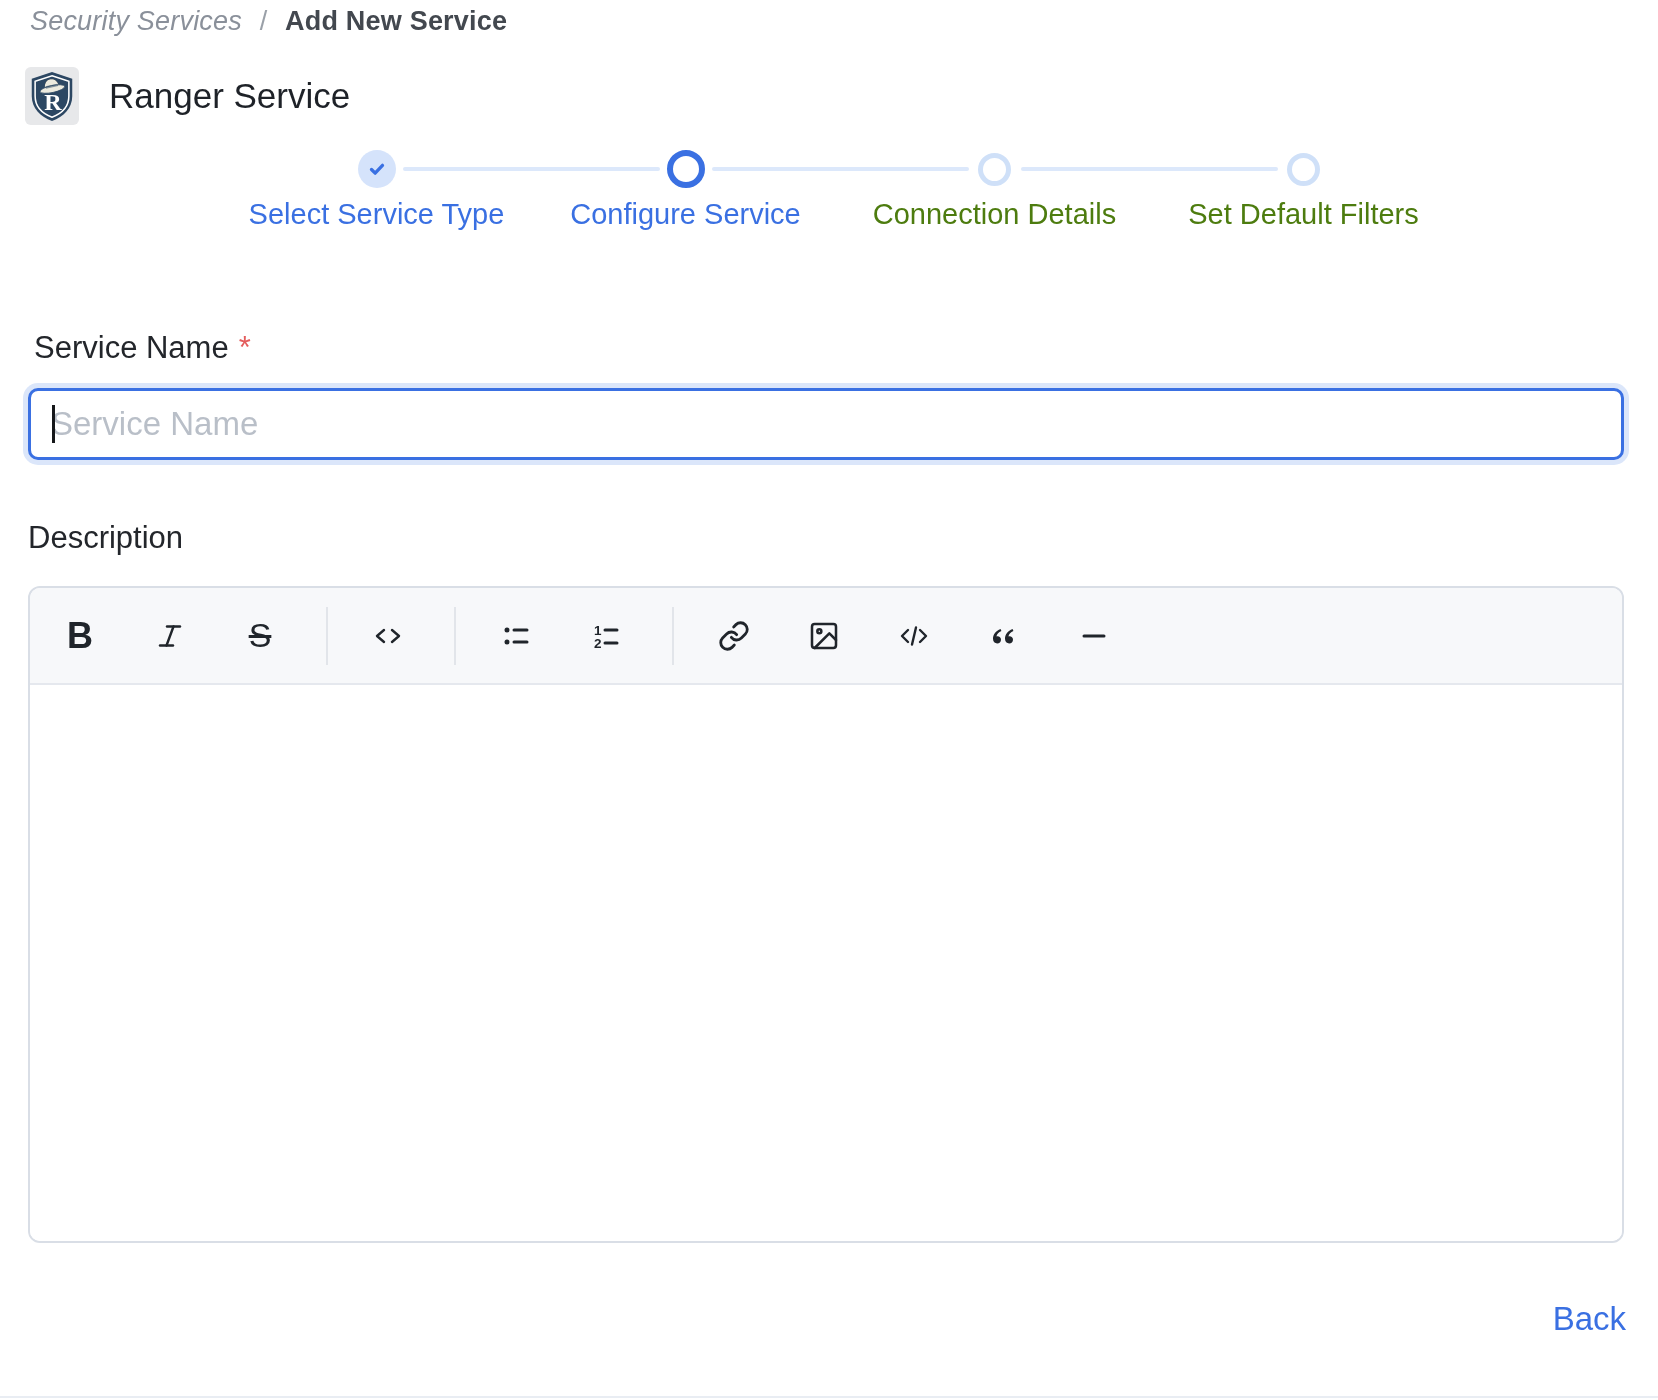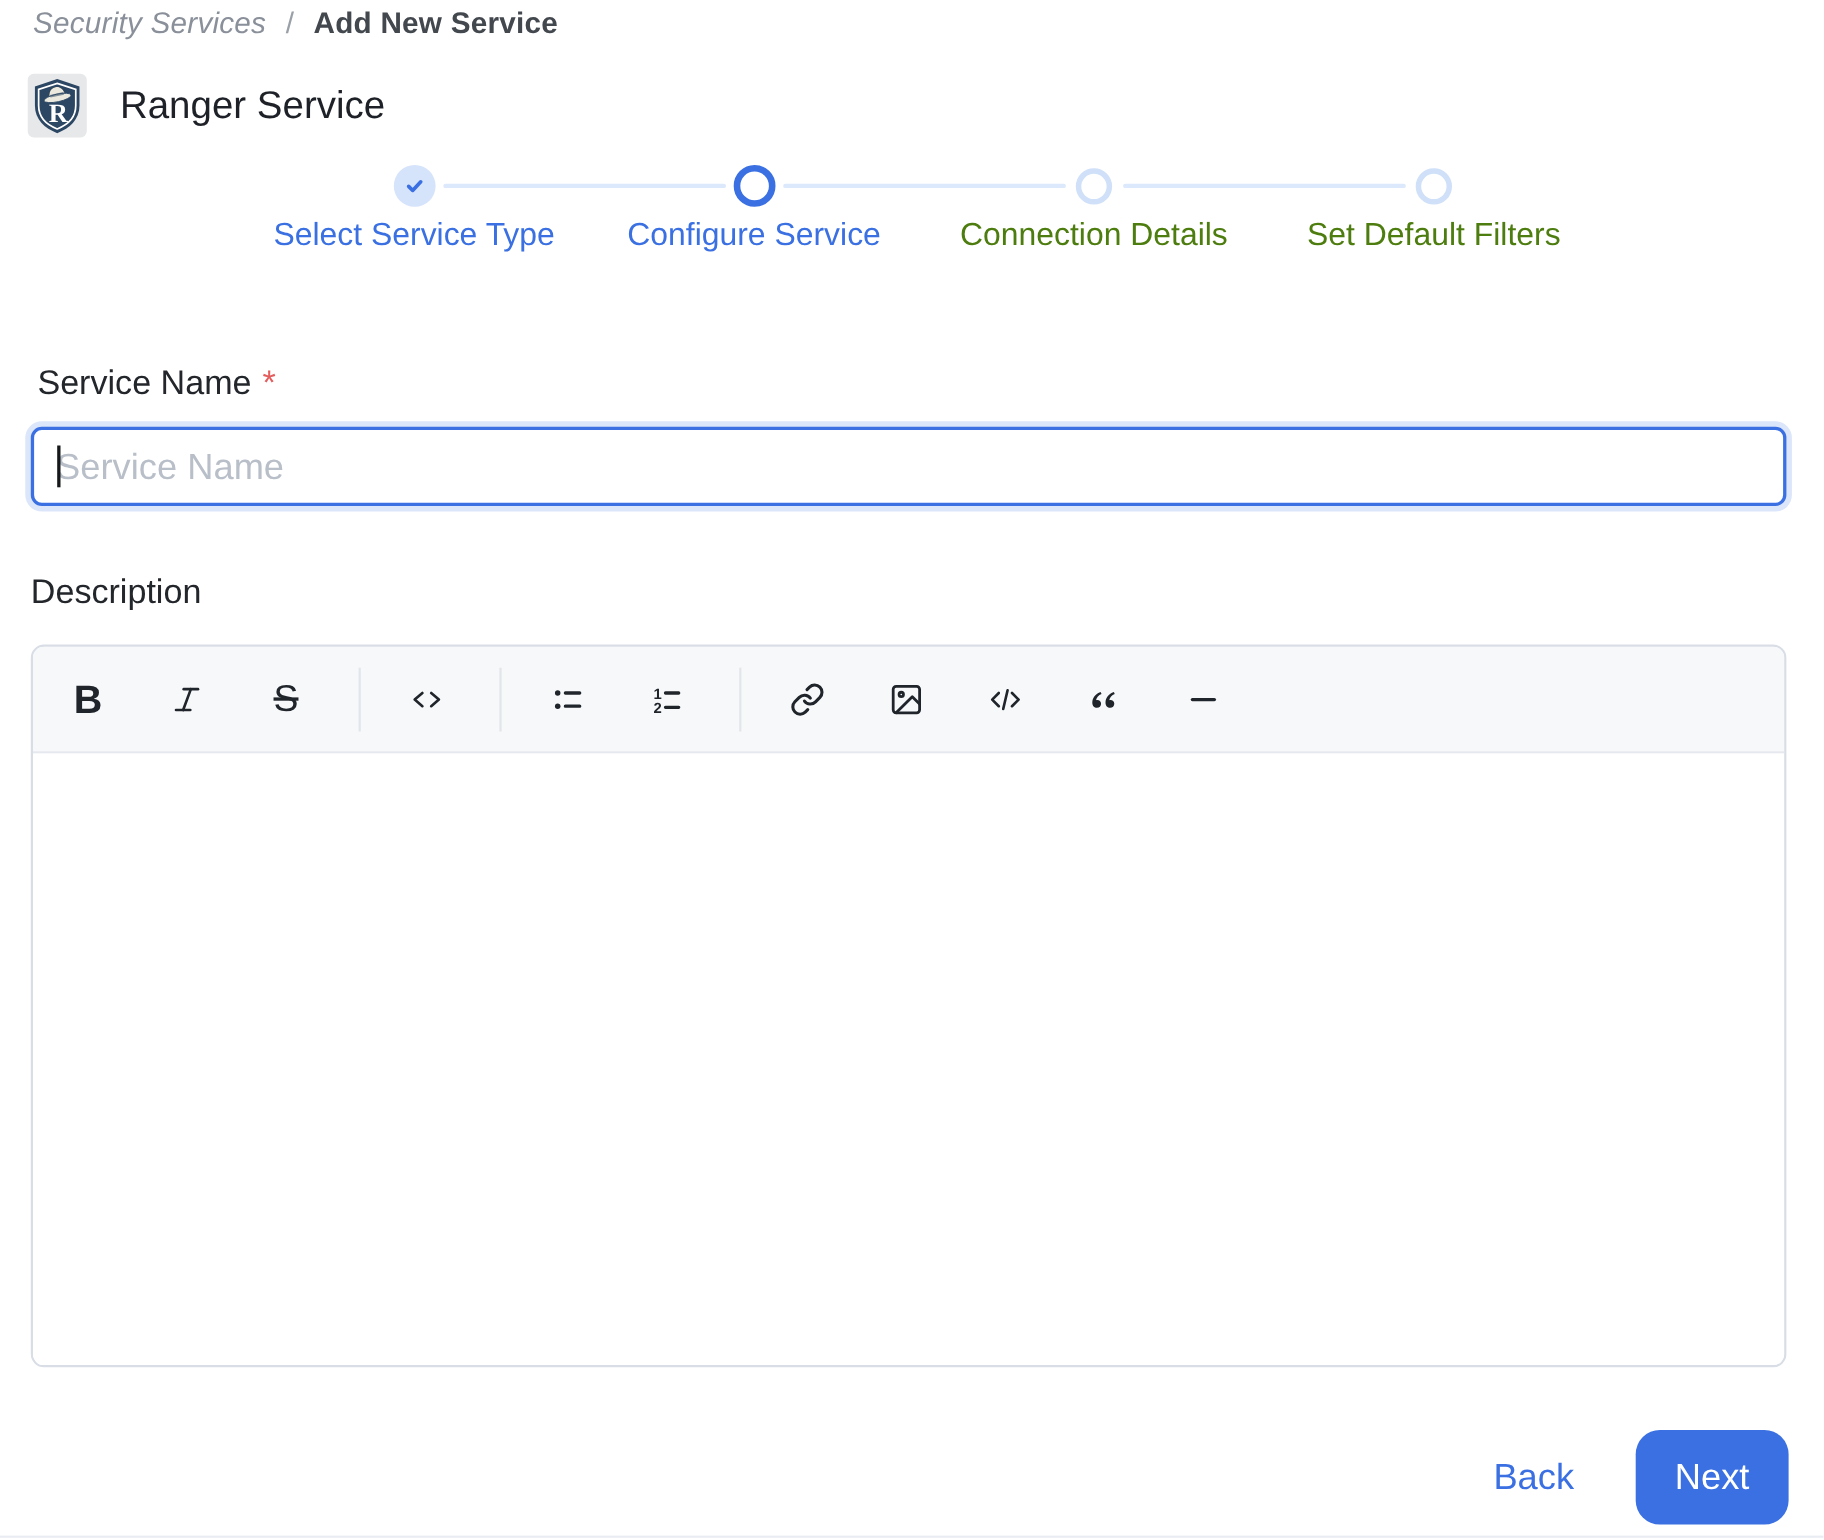--- a/index.html
+++ b/index.html
@@ -213,15 +213,14 @@
       <svg width="32" height="32" viewBox="0 0 32 32">
         <path d="M6,16 H26" stroke="#20252b" stroke-width="3" stroke-linecap="round"></path>
       </svg>
     </div>
   </div>
   <div class="editor-body"></div>
 </div>
 
 <div class="footer">
   <span class="back-link">Back</span>
-  <button class="next-btn">Next</button>
 </div>
 <div class="bottom-line"></div>
 
 </body></html>

